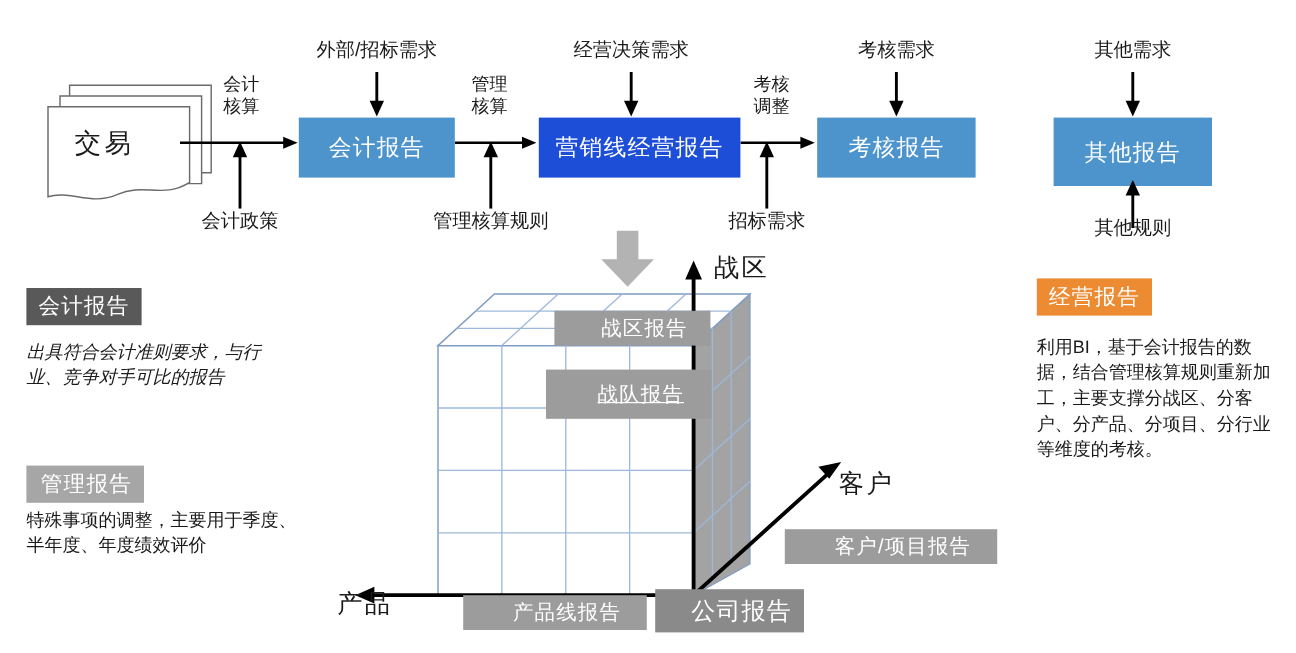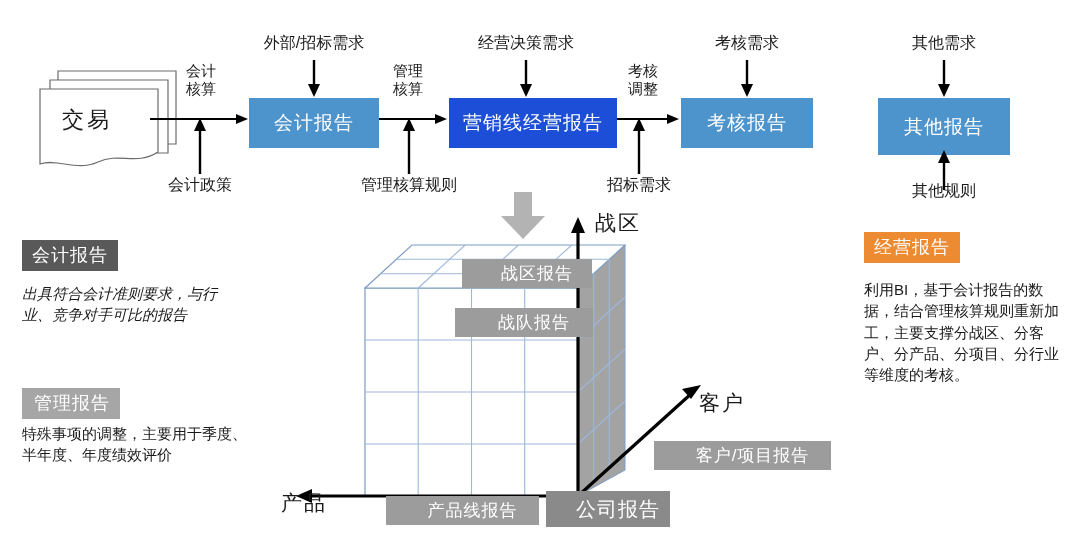--- a/index.html
+++ b/index.html
@@ -243,21 +243,21 @@
     </svg>
   </div>
 
   <div class="abs" style="left:595px;top:209px;font-size:21px;letter-spacing:2px;">战区</div>
   <div class="abs" style="left:699px;top:389px;font-size:21px;letter-spacing:2px;">客户</div>
   <div class="abs" style="left:281px;top:489px;font-size:21px;letter-spacing:2px;">产品</div>
 
   <div class="abs tag tag-mid" style="left:462px;top:259px;width:110px;height:29px;">
     <span>战区报告</span>
   </div>
-  <div class="abs tag tag-mid" style="left:455px;top:308px;width:118px;height:29px;">
+  <div class="abs tag tag-mid" style="left:455px;top:308px;width:118px;height:41px;text-decoration:underline;">
     <span>战队报告</span>
   </div>
   <div class="abs tag tag-mid" style="left:654px;top:441px;width:157px;height:29px;">
     <span>客户/项目报告</span>
   </div>
   <div class="abs tag tag-mid" style="left:386px;top:496px;width:133px;height:29px;">
     <span>产品线报告</span>
   </div>
   <div class="abs tag tag-dark" style="left:546px;top:491px;width:104px;height:36px;">
     <span>公司报告</span>

